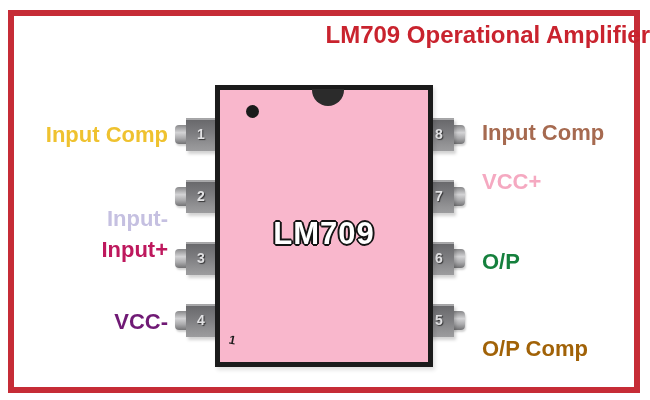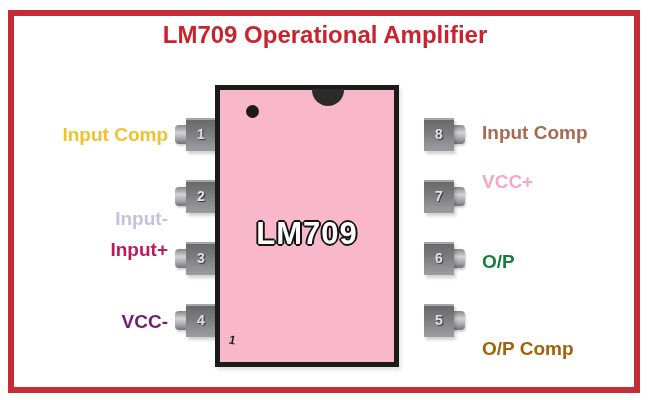--- a/index.html
+++ b/index.html
@@ -9,26 +9,26 @@
     font-family:"Liberation Sans", sans-serif;
     -webkit-font-smoothing:antialiased;
   }
   
   .frame{
     position:absolute;left:8px;top:10px;width:632px;height:383px;
     box-sizing:border-box;border:6px solid #C62C36;background:transparent;
   }
   
   .title{
-    position:absolute;left:0;top:21px;width:650px;text-align:center;
+    position:absolute;left:0;top:21px;width:650px;text-align:right;
     font-size:24px;font-weight:bold;color:#C9232E;letter-spacing:0px;
   }
   
   .chip{
-    position:absolute;left:215px;top:85px;width:184px;height:282px;
+    position:absolute;left:215px;top:85px;width:218px;height:282px;
     box-sizing:border-box;border:5px solid #1B1B1B;background:#F9B7CC;
     z-index:3;box-shadow:2px 3px 4px rgba(0,0,0,0.12);padding-left:40px;
   }
   .notch{
     position:absolute;left:92px;top:-1px;width:32px;height:17px;
     background:#2B2B2B;border-radius:0 0 16px 16px;
   }
   .dot{
     position:absolute;left:26px;top:15px;width:13px;height:13px;
     border-radius:50%;background:#1B1B1B;
@@ -57,21 +57,21 @@
     box-shadow:1px 2px 2px rgba(0,0,0,0.18);
   }
   .pinbox.l{left:186px;} .nub.l{left:175px;}
   .pinbox.r{left:424px;} .nub.r{left:450px;}
   .row1 .pinbox{top:118px;} .row1 .nub{top:125px;}
   .row2 .pinbox{top:180px;} .row2 .nub{top:187px;}
   .row3 .pinbox{top:242px;} .row3 .nub{top:249px;}
   .row4 .pinbox{top:304px;} .row4 .nub{top:311px;}
   
   .lbl{
-    position:absolute;font-size:19px;font-weight:bold;line-height:26px;
+    position:absolute;font-size:22px;font-weight:bold;line-height:26px;
     white-space:nowrap;z-index:4;
   }
   .lbl.left{left:20px;width:148px;text-align:right;}
   .lbl.right{left:482px;width:160px;text-align:left;}
   .lblL1{top:122px;} .lblL2{top:198px;} .lblL3{top:237px;} .lblL4{top:309px;}
   .lblR8{top:120px;} .lblR7{top:169px;} .lblR6{top:249px;} .lblR5{top:304px;}
 </style>
 </head>
 <body>
 

